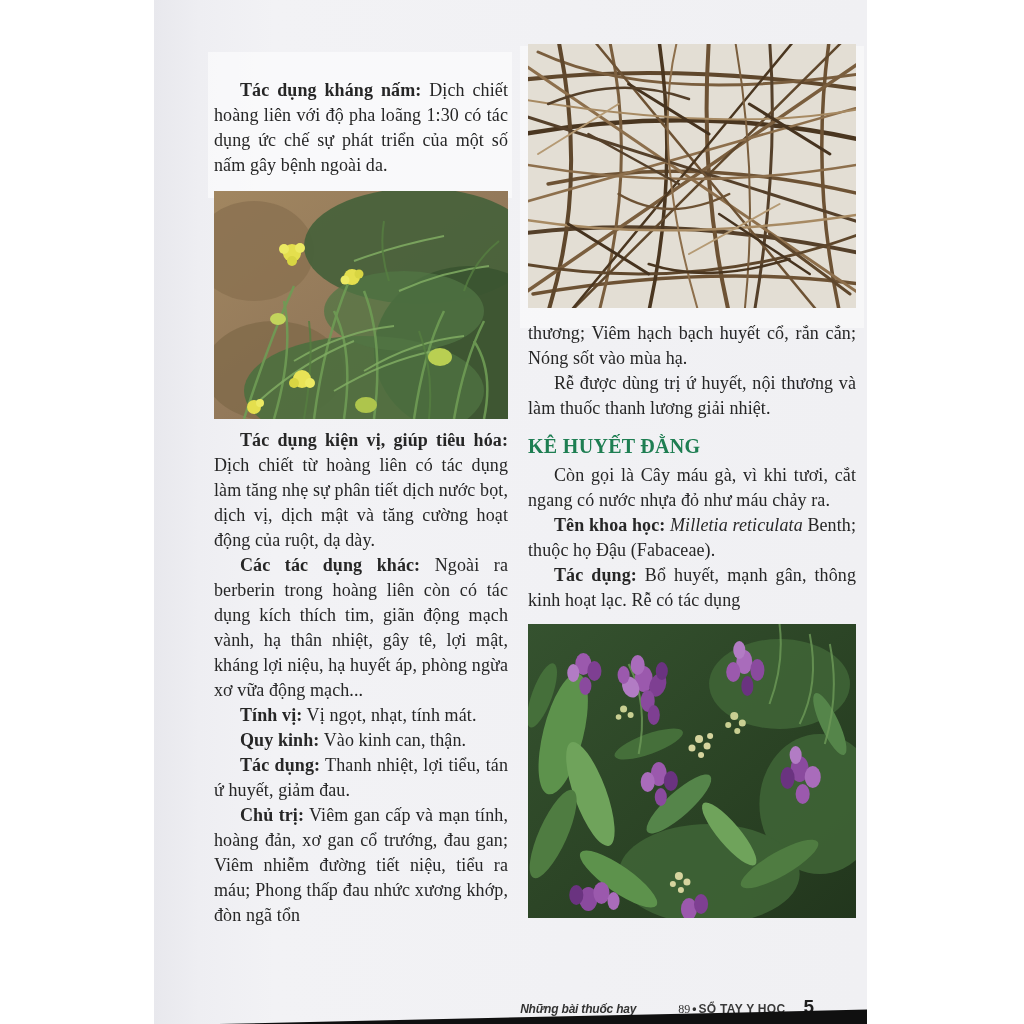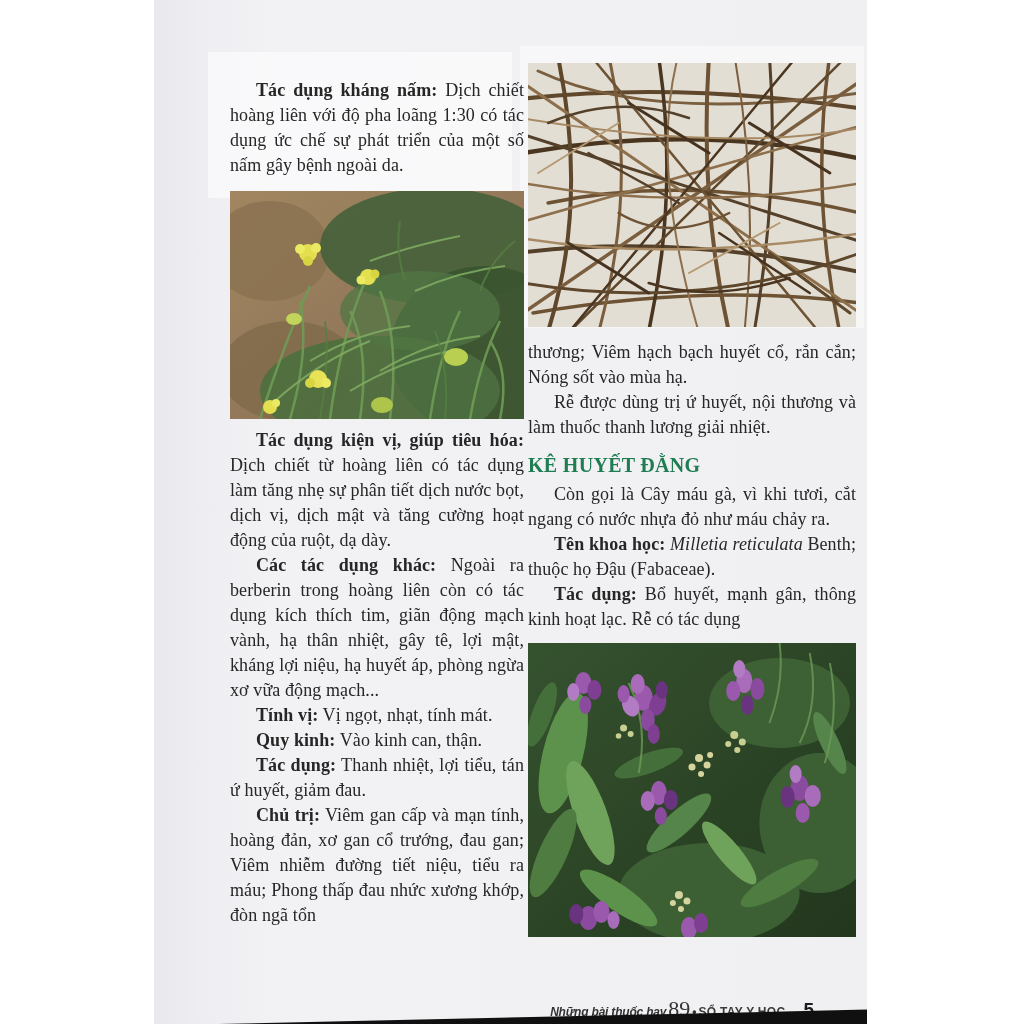--- a/index.html
+++ b/index.html
@@ -13,22 +13,22 @@
     position:absolute;left:154px;top:0;width:713px;height:1024px;
     background:linear-gradient(90deg,#e8e8ed 0px,#eeeef2 45px,#f2f2f5 120px,#f1f1f4 420px,#f0f0f3 100%);
   }
   .light-patch{position:absolute;background:rgba(255,255,255,0.55);}
   .patch-a{left:54px;top:52px;width:304px;height:146px;}
   .patch-b{left:366px;top:46px;width:344px;height:282px;background:rgba(255,255,255,0.45);}
   .col{
     position:absolute;color:#262626;font-size:18px;line-height:25px;
     text-align:justify;letter-spacing:0.1px;
   }
-  .col-left{left:60px;top:78px;width:294px;margin-left:16px;}
-  .col-right{left:374px;top:63px;width:328px;}
+  .col-left{left:60px;top:78px;width:294px;}
+  .col-right{left:374px;top:44px;width:328px;}
   .para{margin:0;text-indent:26px;}
   .para.noindent{text-indent:0;}
   .lead{font-weight:bold;}
   .sci{font-style:italic;}
   .section-heading{
     margin:13px 0 4px;text-indent:0;
     font-size:20px;line-height:25px;font-weight:bold;color:#1e7e52;
     letter-spacing:0.3px;
   }
   .photo{display:block;width:100%;overflow:hidden;}
@@ -37,21 +37,21 @@
   .photo-twigs{height:264px;margin:0 0 13px;}
   .photo-flowers{height:294px;margin:11px 0 0;}
   
   .footer{
     position:absolute;top:996px;right:53px;height:20px;
     display:flex;align-items:baseline;gap:2px;
     font-family:"Liberation Sans","DejaVu Sans",sans-serif;color:#333333;
     white-space:nowrap;
   }
   .footer-series{font-size:12px;font-weight:bold;font-style:italic;letter-spacing:-0.2px;}
-  .footer-number{font-size:22px;font-family:"Liberation Serif","DejaVu Serif",serif;font-weight:normal;}
+  .footer-number{font-size:12px;font-family:"Liberation Serif","DejaVu Serif",serif;font-weight:normal;margin-left:40px;}
   .footer-sep{font-size:12px;font-weight:bold;}
   .footer-book{font-size:12px;font-weight:bold;letter-spacing:0.3px;color:#3a3a3a;}
   .footer-page{font-size:19px;font-weight:bold;margin-left:16px;color:#1d1d1d;}
   
   .bottom-bar{
     position:absolute;left:0;bottom:0;width:100%;height:16px;background:#101010;
     clip-path:polygon(9% 100%,100% 10%,100% 100%);
   }
 </style>
 </head>

